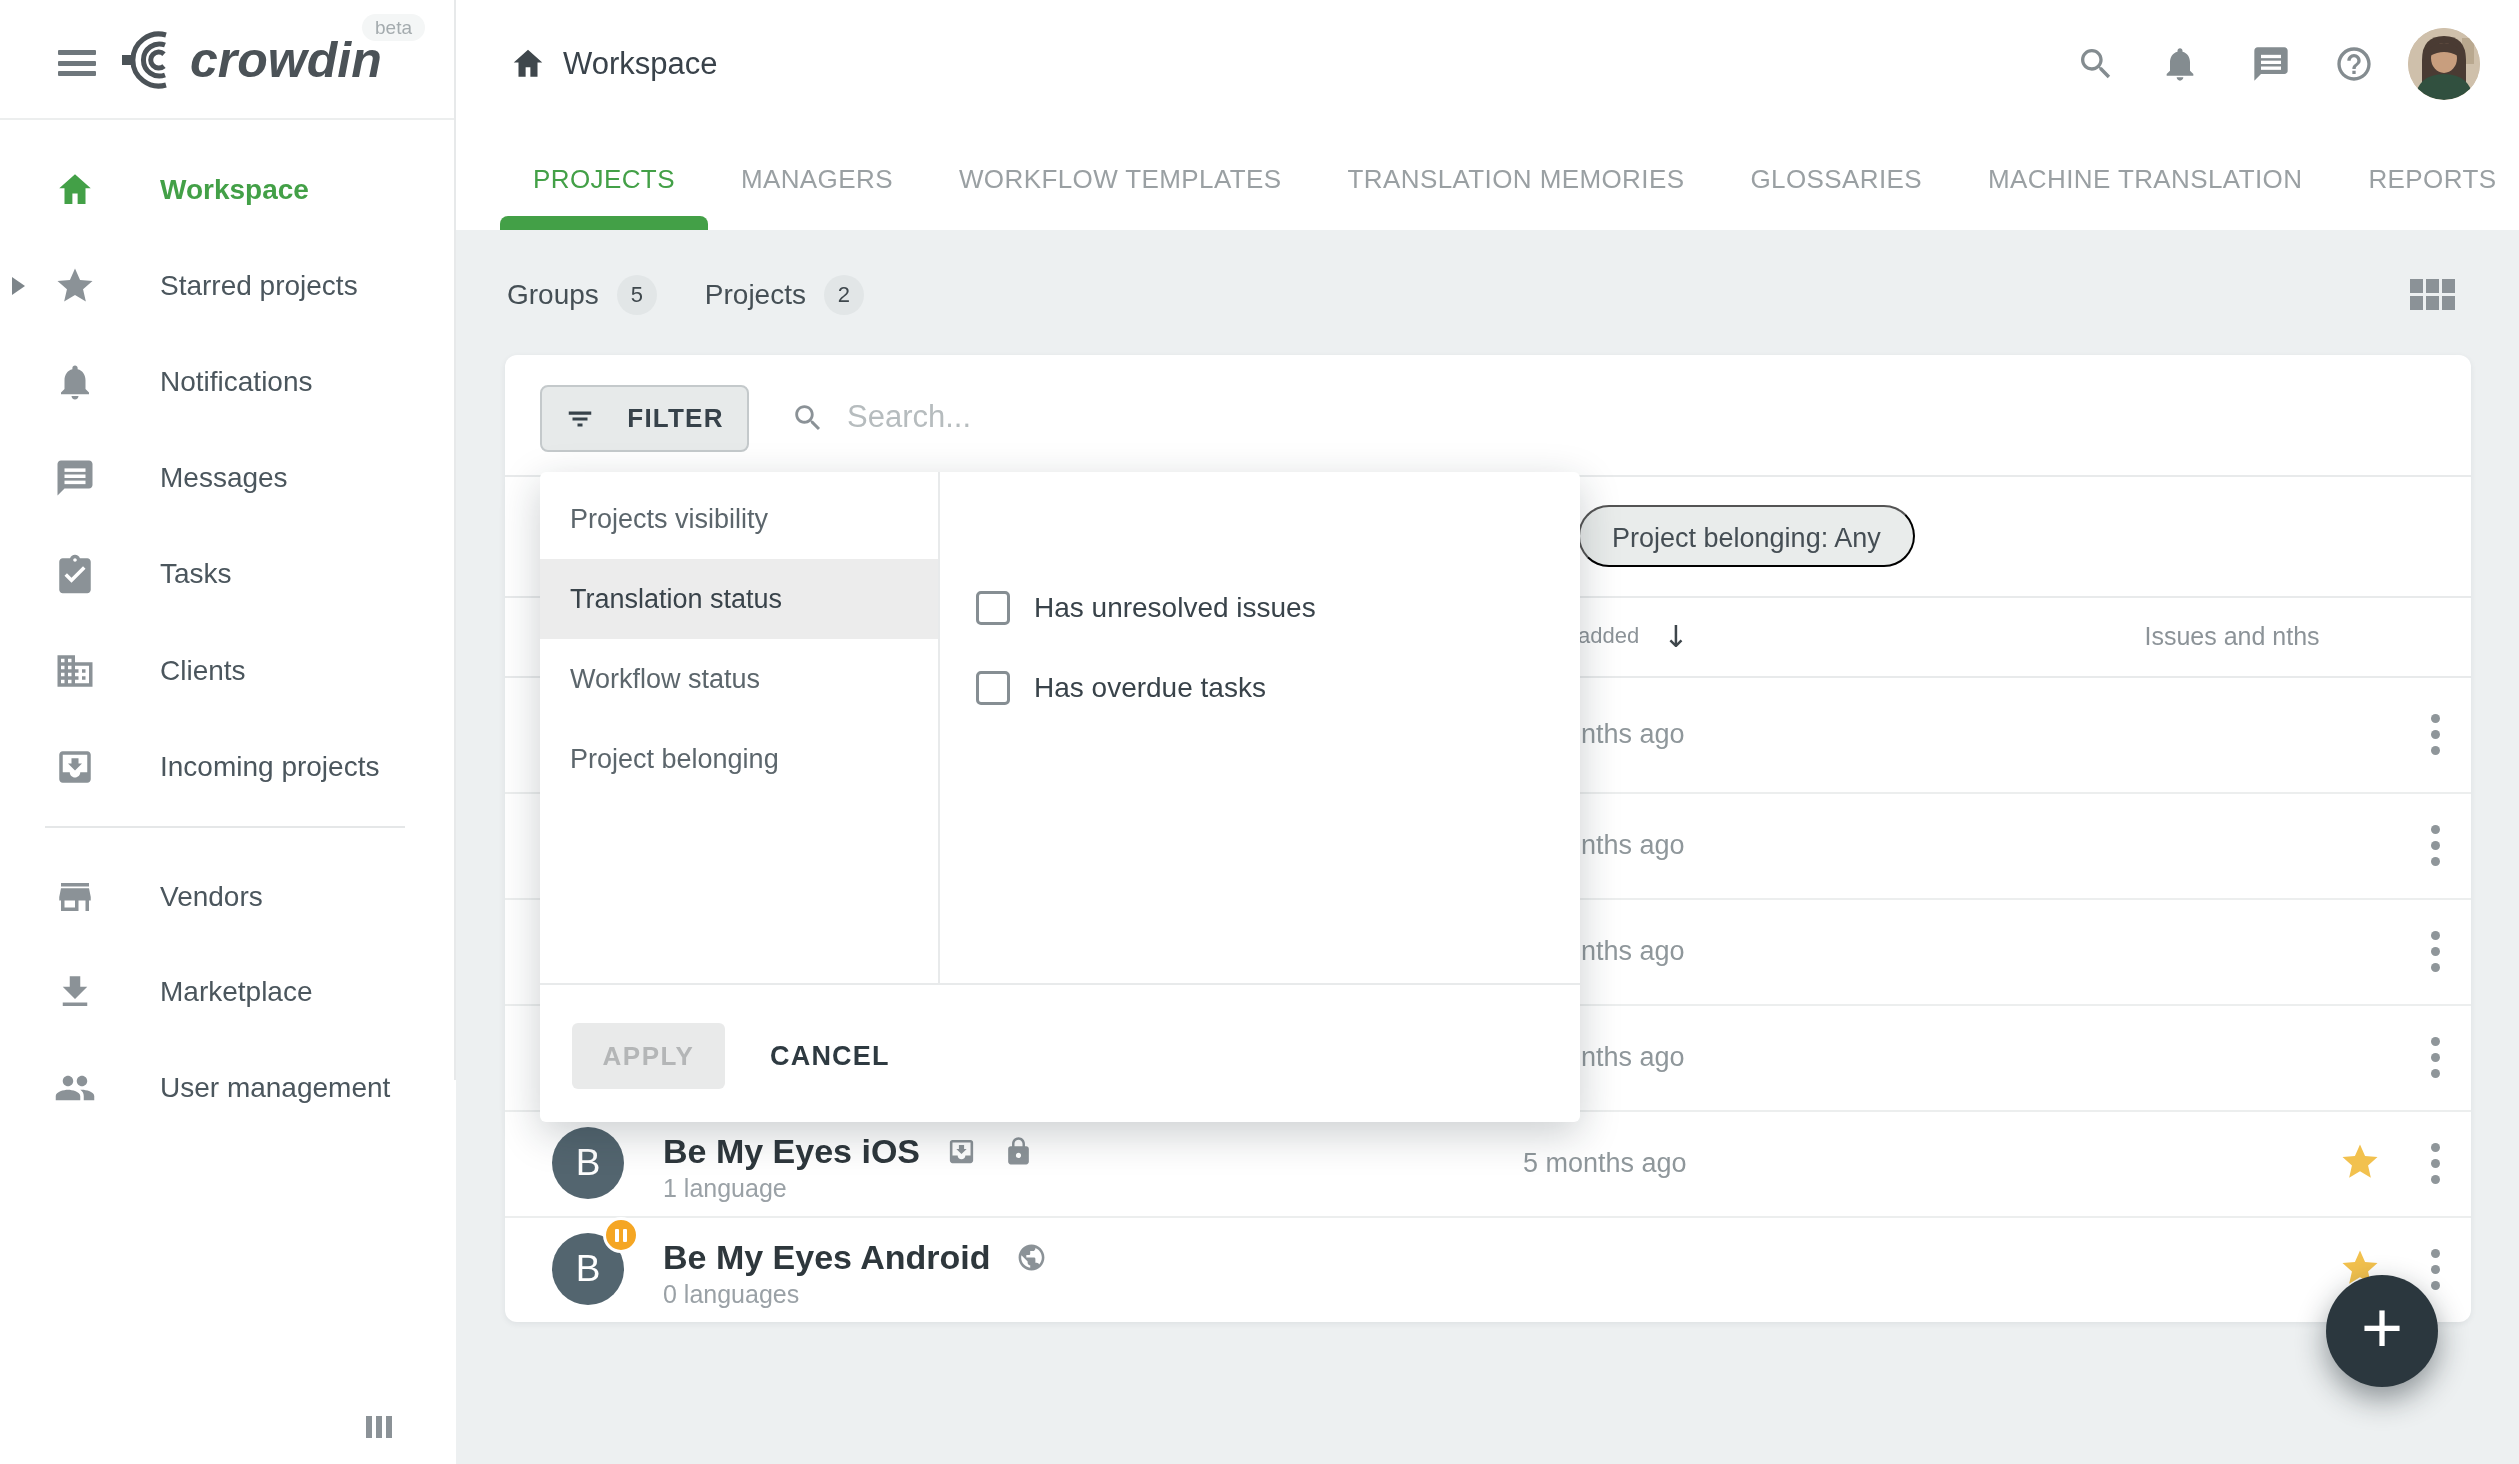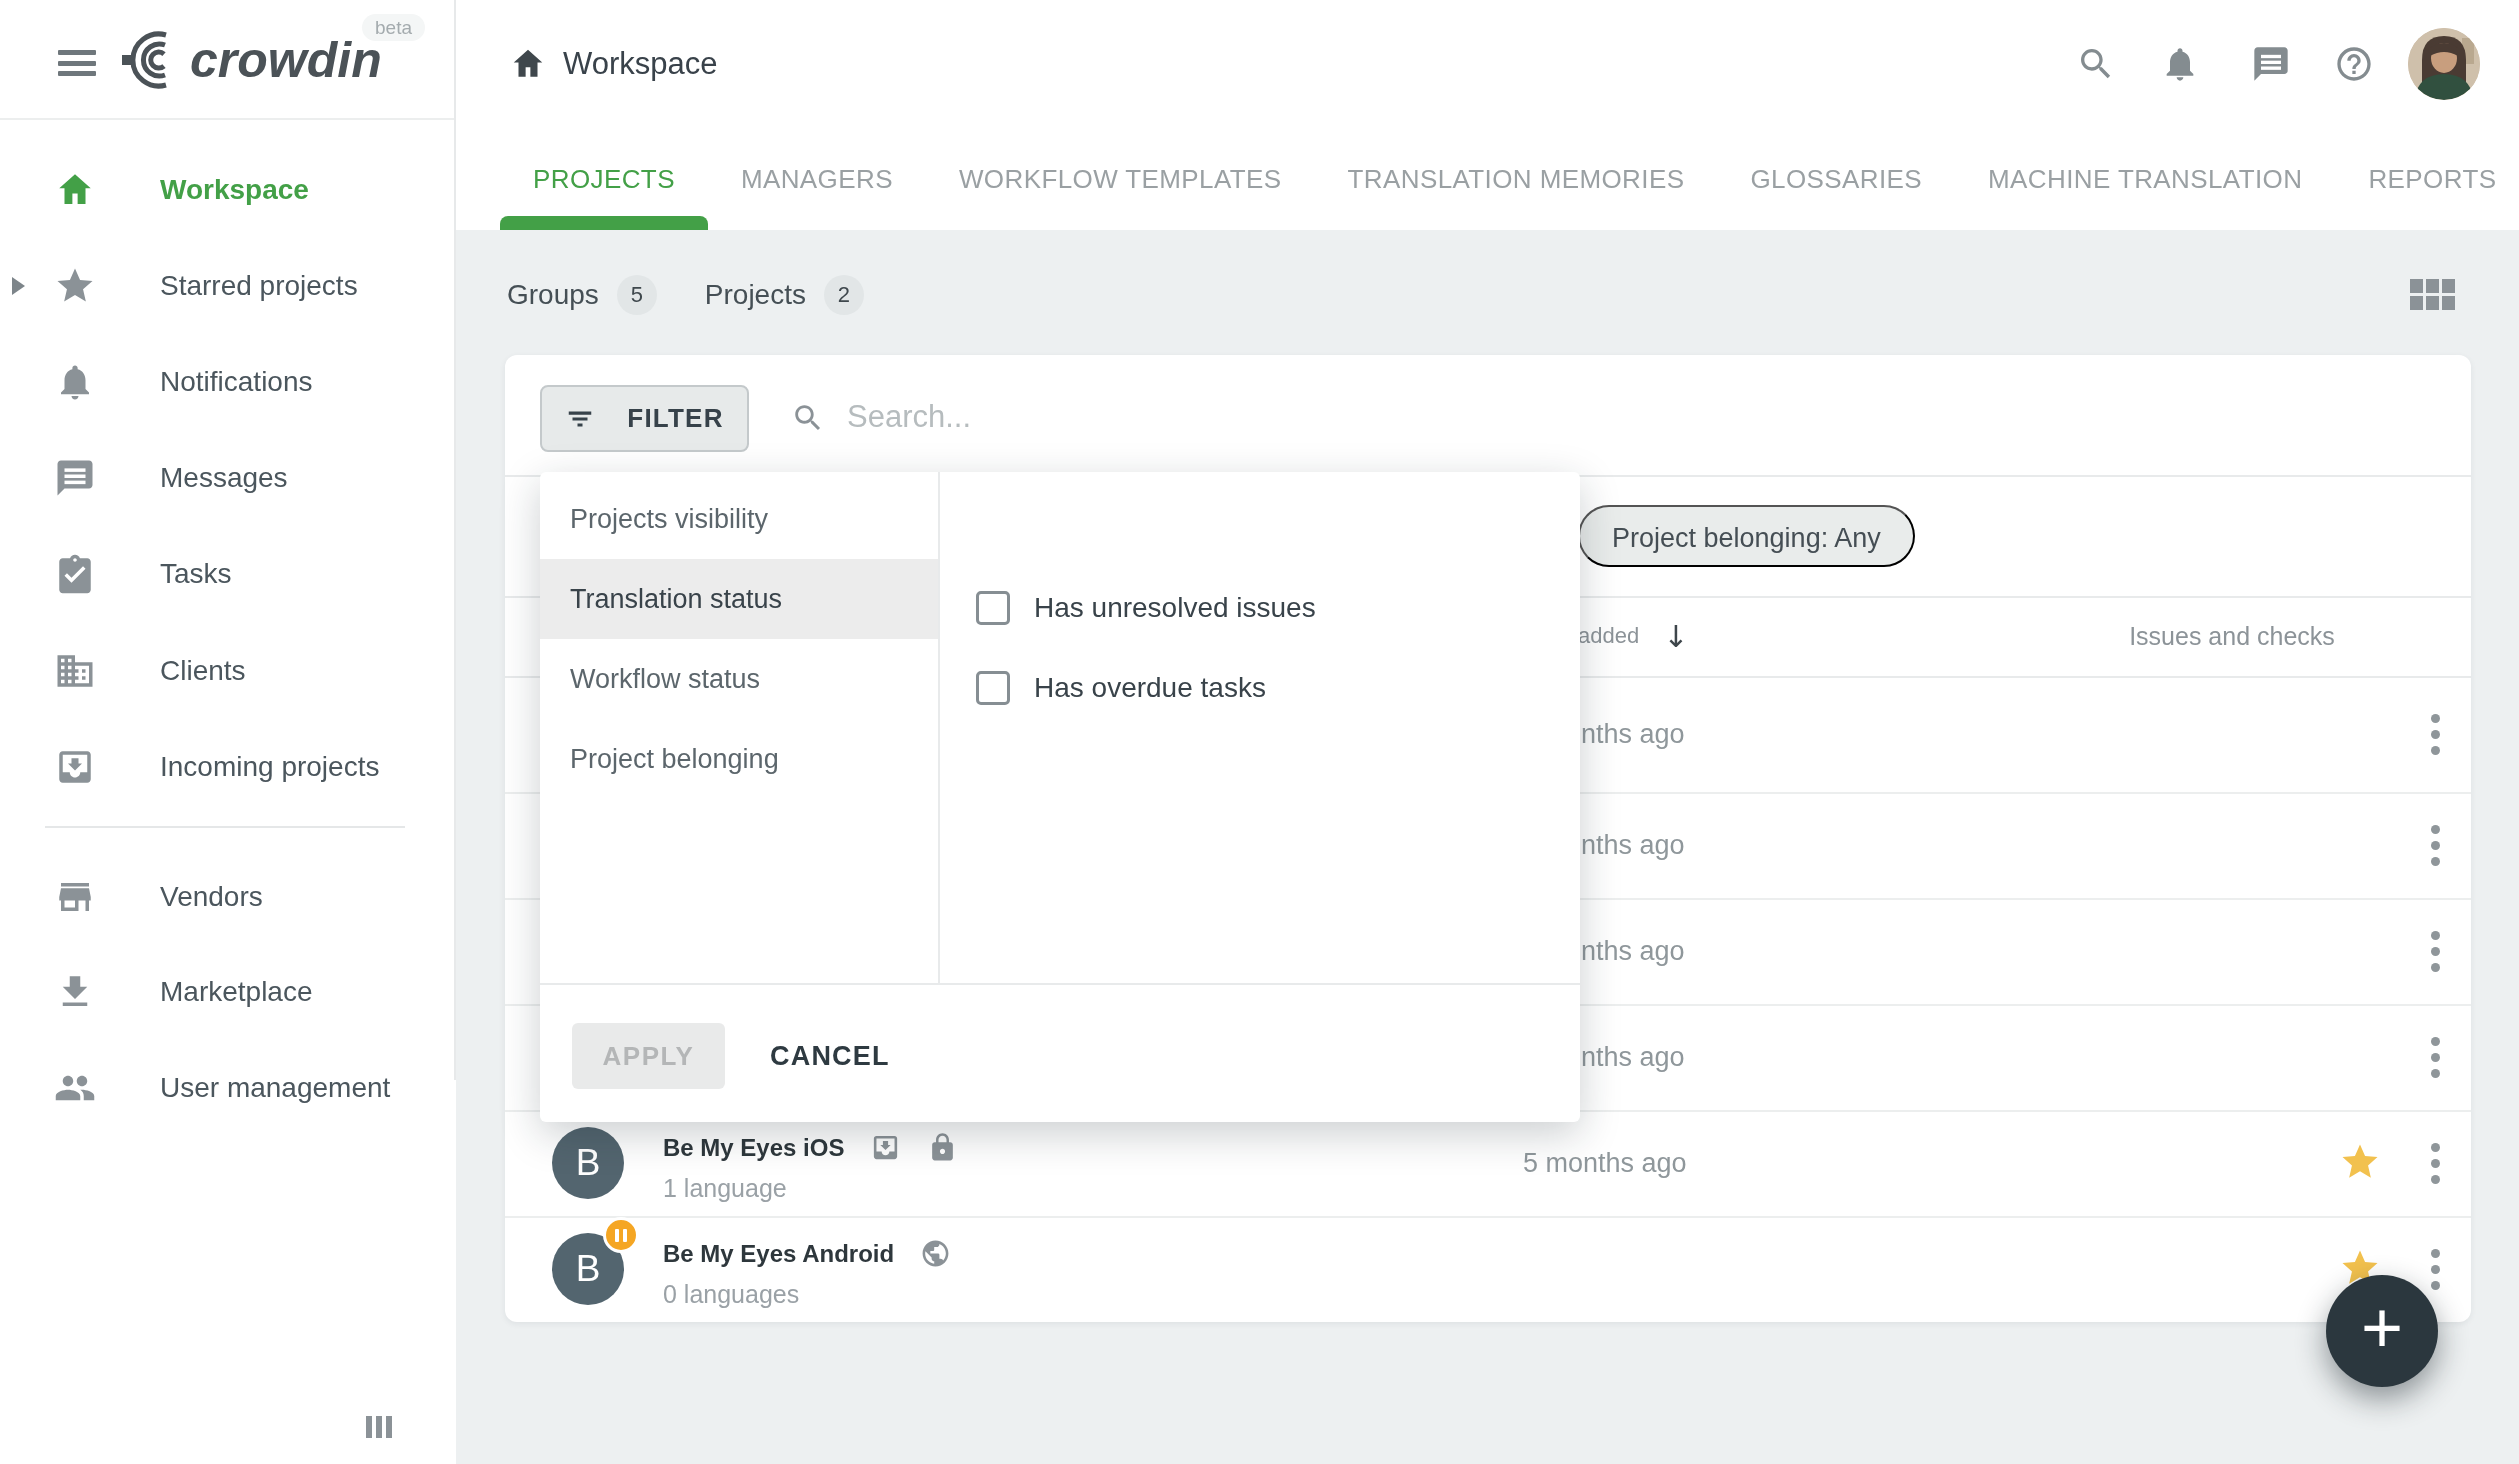--- a/index.html
+++ b/index.html
@@ -62,21 +62,21 @@
   .hrow, .prow { position:absolute; left:0; width:100%; cursor:pointer; }
   .hdate { position:absolute; left:1076px; top:0; height:100%; display:flex; align-items:center; font-size:27px; color:#8f979b; }
   .kebab { position:absolute; left:1912px; top:50%; transform:translateY(-50%); width:36px; height:56px; display:flex; flex-direction:column; align-items:center; justify-content:center; gap:7px; background:none; border:none; cursor:pointer; }
   .kebab i { display:block; width:9px; height:9px; border-radius:50%; background:#8f969a; }
   .starbtn { position:absolute; left:1832px; top:50%; transform:translateY(-50%); width:46px; height:46px; background:none; border:none; cursor:pointer; color:#f2c14e; }
 
   .pavatar { position:absolute; left:47px; top:17px; width:72px; height:72px; border-radius:50%; background:#53656f; color:#fff; font-size:37px; display:flex; align-items:center; justify-content:center; }
   .pause-badge { position:absolute; left:51px; top:-16px; width:36px; height:36px; border-radius:50%; background:#f5a623; border:3px solid #fff; display:flex; align-items:center; justify-content:center; gap:4px; }
   .pause-badge i { display:block; width:4px; height:13px; background:#fff; border-radius:1px; }
   .ptitle-line { position:absolute; left:158px; top:22px; display:flex; align-items:center; gap:26px; }
-  .ptitle { font-size:24px; font-weight:bold; color:#2e373c; white-space:nowrap; }
+  .ptitle { font-size:34px; font-weight:bold; color:#2e373c; white-space:nowrap; }
   .mini-ic { width:31px; height:31px; color:#8b9297; }
   .psub { position:absolute; left:158px; top:64px; font-size:25px; color:#9aa1a6; }
   .pdate { position:absolute; left:1018px; top:0; height:100%; display:flex; align-items:center; font-size:27px; color:#8f979b; }
 
   
   .fpanel { position:absolute; left:84px; top:242px; width:1040px; height:650px; background:#fff; border-radius:6px; box-shadow:0 12px 40px rgba(25,35,45,.22); z-index:10; }
   .fp-item { position:absolute; left:0; width:398px; height:80px; display:flex; align-items:center; padding-left:30px; font-size:27px; color:#5c666c; cursor:pointer; background:none; border:none; font-family:"Liberation Sans",sans-serif; }
   .fp-item.active { background:#ececec; color:#39434a; }
   .fp-vline { position:absolute; left:398px; top:0; width:2px; height:511px; background:#e8eaeb; }
   .fp-hline { position:absolute; left:0; top:511px; width:100%; height:2px; background:#e8eaeb; }
@@ -285,21 +285,21 @@
       <input class="search-input" type="text" placeholder="Search..." style="">
 
       <div class="hl strong" style="top:120px"></div>
       <button class="chip">Project belonging: Any</button>
       <div class="hl strong" style="top:241px"></div>
 
       <div class="th-added">
         <span class="t">added</span>
         <span class="arrow">↓</span>
       </div>
-      <div class="th-issues">Issues and checks</div>
+      <div class="th-issues">Issues and nths</div>
       <div class="hl strong" style="top:321px"></div>
 
       <div class="hrow" style="top:321px;height:116px">
         <div class="hdate">nths ago</div>
         <button class="kebab">
             <i></i>
             <i></i>
             <i></i>
           </button>
       </div>

